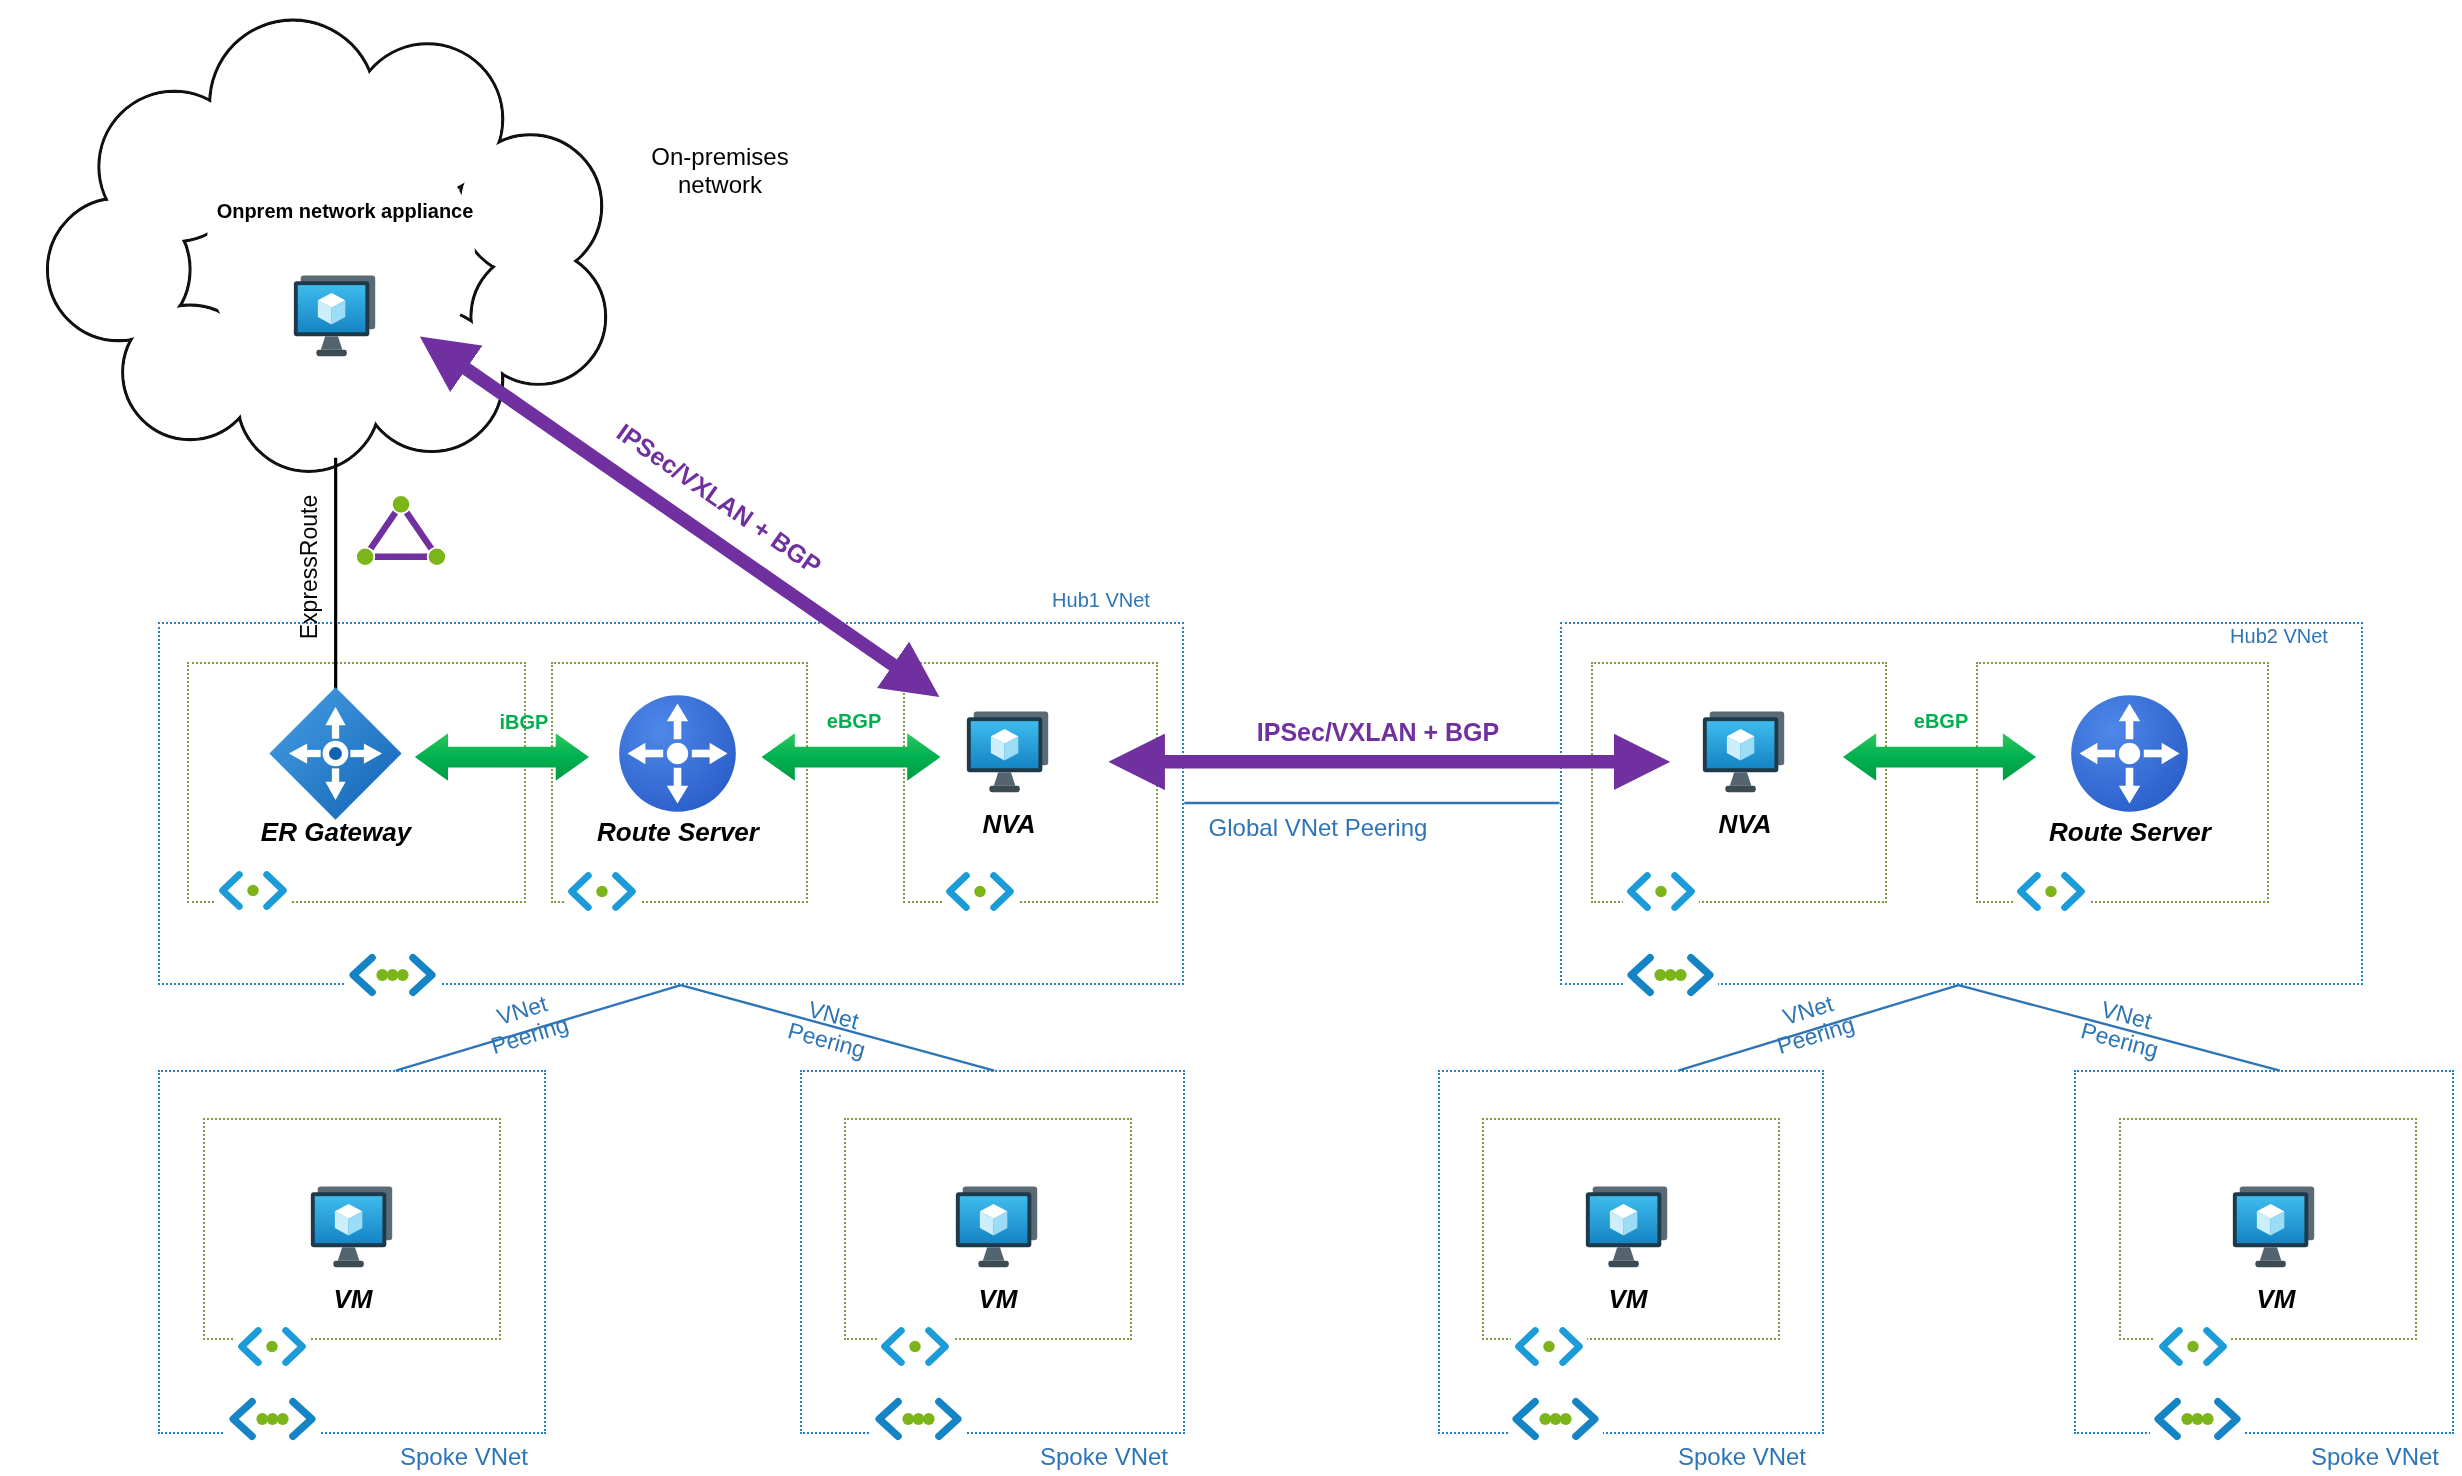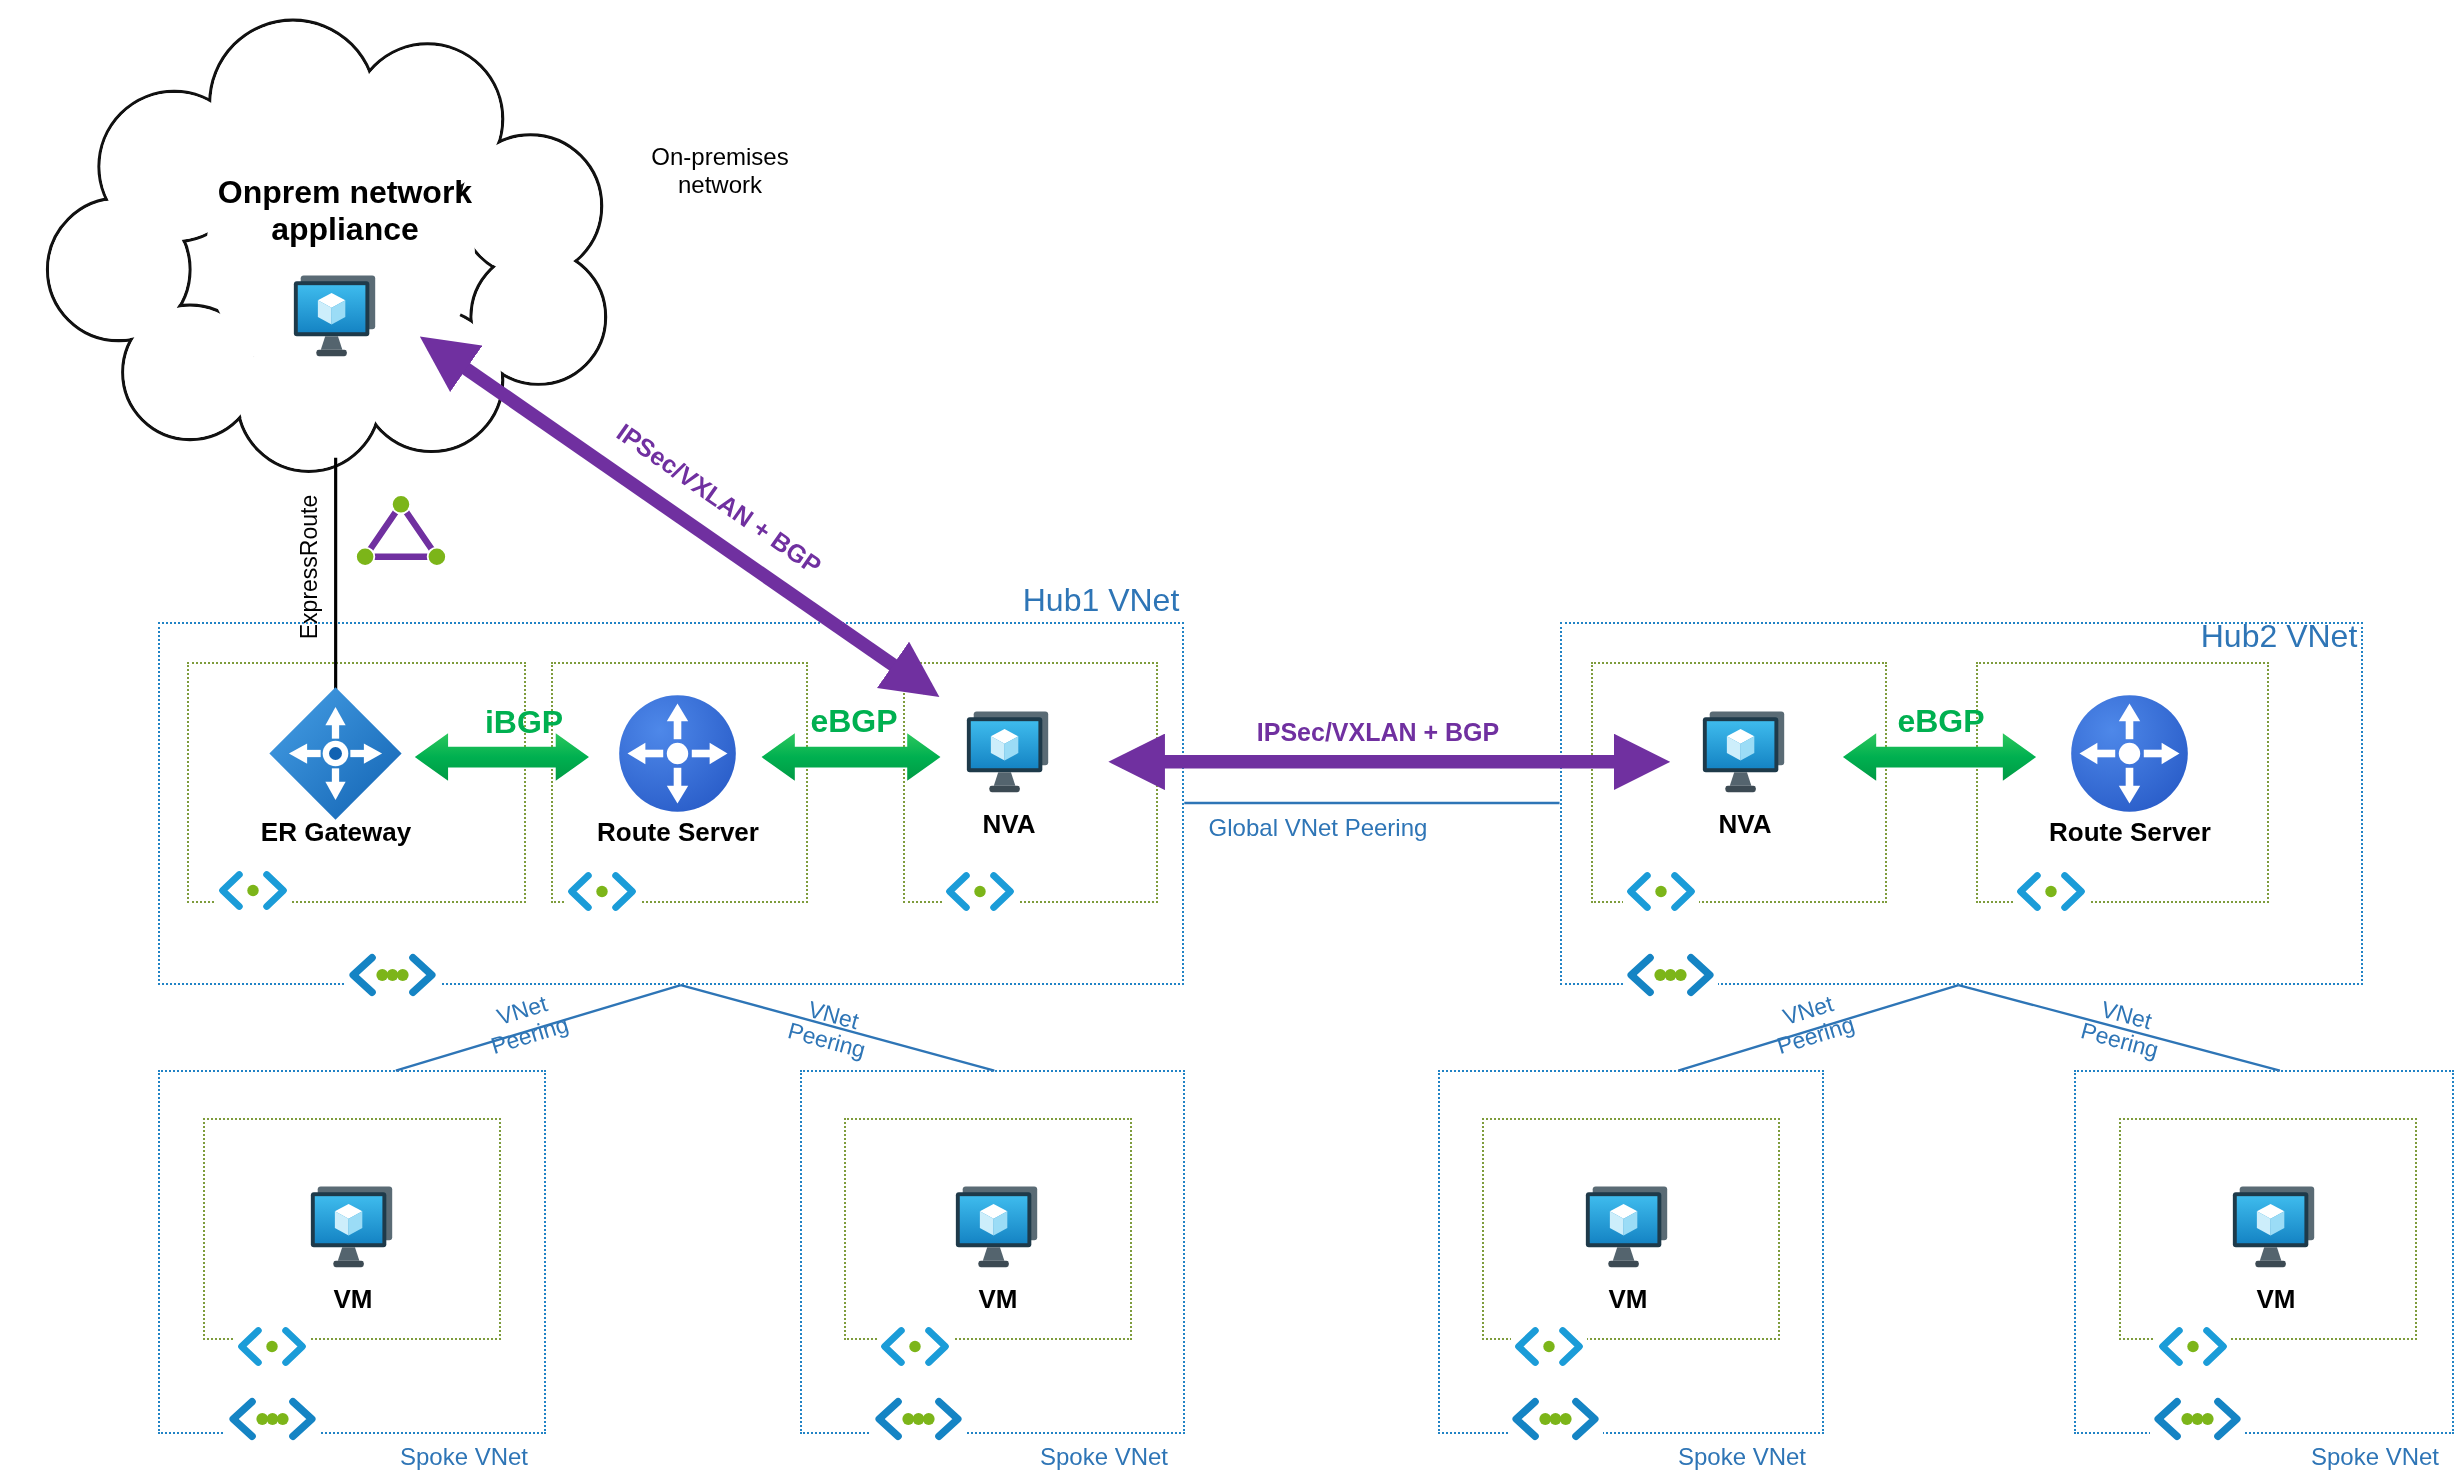--- a/index.html
+++ b/index.html
@@ -15,21 +15,21 @@
   .icon { position:absolute; z-index:3; }
   .chip { background:#fff; }
 
   .lbl { position:absolute; z-index:4; transform:translate(-50%,-50%); text-align:center;
          white-space:nowrap; color:#000; line-height:1.15; }
   .wrap { white-space:normal; }
   .bold { font-weight:bold; }
   .blue { color:#2e75b6; }
   .green { color:#00b050; font-weight:bold; }
   .purple { color:#7030a0; font-weight:bold; }
-  .f29{font-size:23px;} .f30{font-size:24px;} .f31{font-size:32px;} .f32{font-size:25px;} .f33{font-size:26px;}
+  .f29{font-size:23px;} .f30{font-size:24px;} .f31{font-size:20px;} .f32{font-size:25px;} .f33{font-size:26px;font-style:italic;}
   .rotl  { transform:translate(-50%,-50%) rotate(-17deg); }
   .rotr  { transform:translate(-50%,-50%) rotate(15deg); }
   .rot90 { transform:translate(-50%,-50%) rotate(-90deg); }
   .rot35 { transform:translate(-50%,-50%) rotate(35deg); }
 </style>
 </head>
 <body>
 
 <div class="canvas">
 

